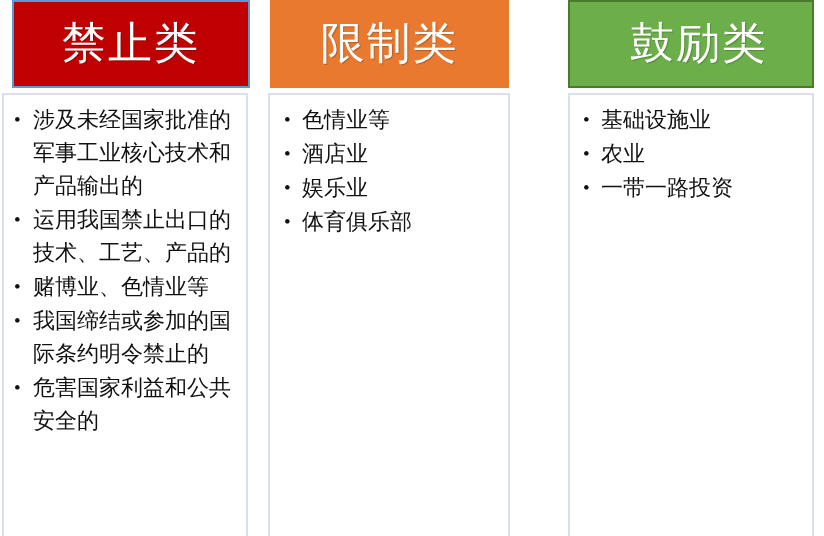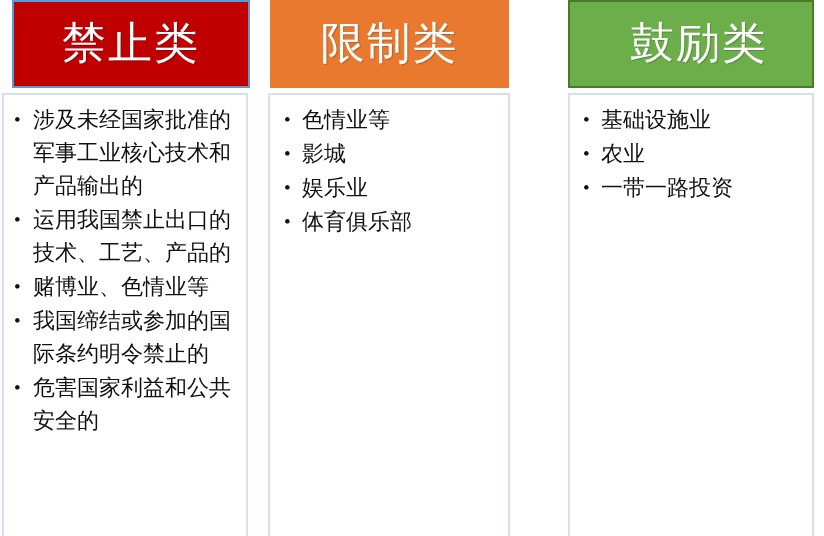--- a/index.html
+++ b/index.html
@@ -137,21 +137,21 @@
     </div>
   </div>
 
   <div class="column col-2">
     <div class="card-header">
       <span>限制类</span>
     </div>
     <div class="card-body">
       <ul class="bullet-list">
         <li class="bullet-item">色情业等</li>
-        <li class="bullet-item">影城</li>
+        <li class="bullet-item">酒店业</li>
         <li class="bullet-item">娱乐业</li>
         <li class="bullet-item">体育俱乐部</li>
       </ul>
     </div>
   </div>
 
   <div class="column col-3">
     <div class="card-header">
       <span>鼓励类</span>
     </div>

